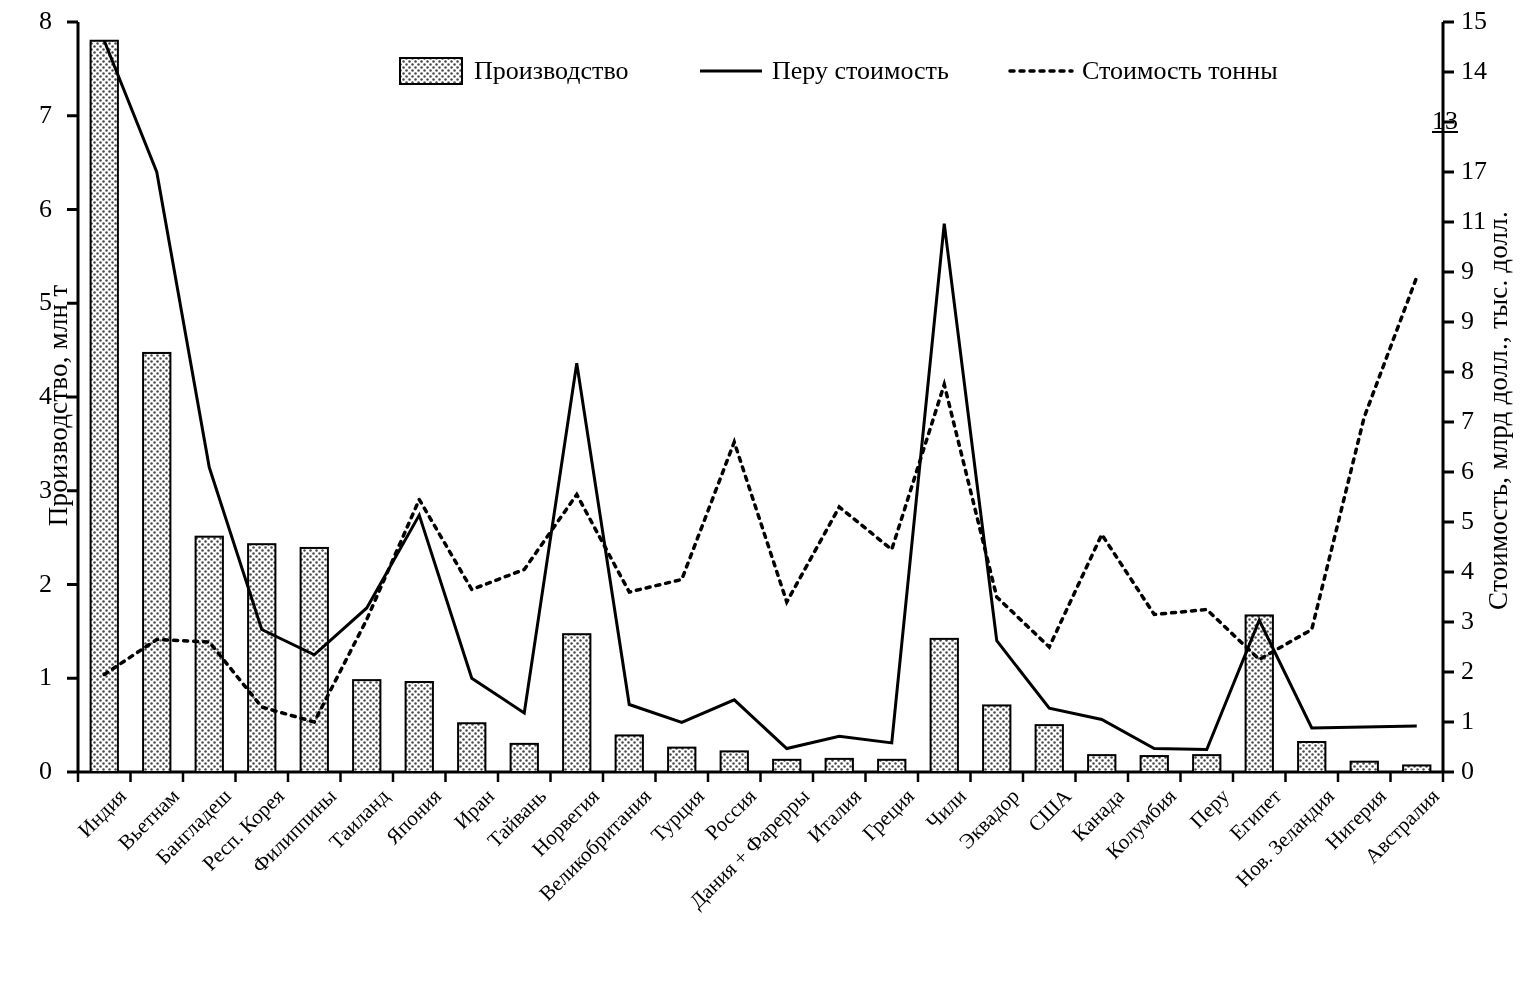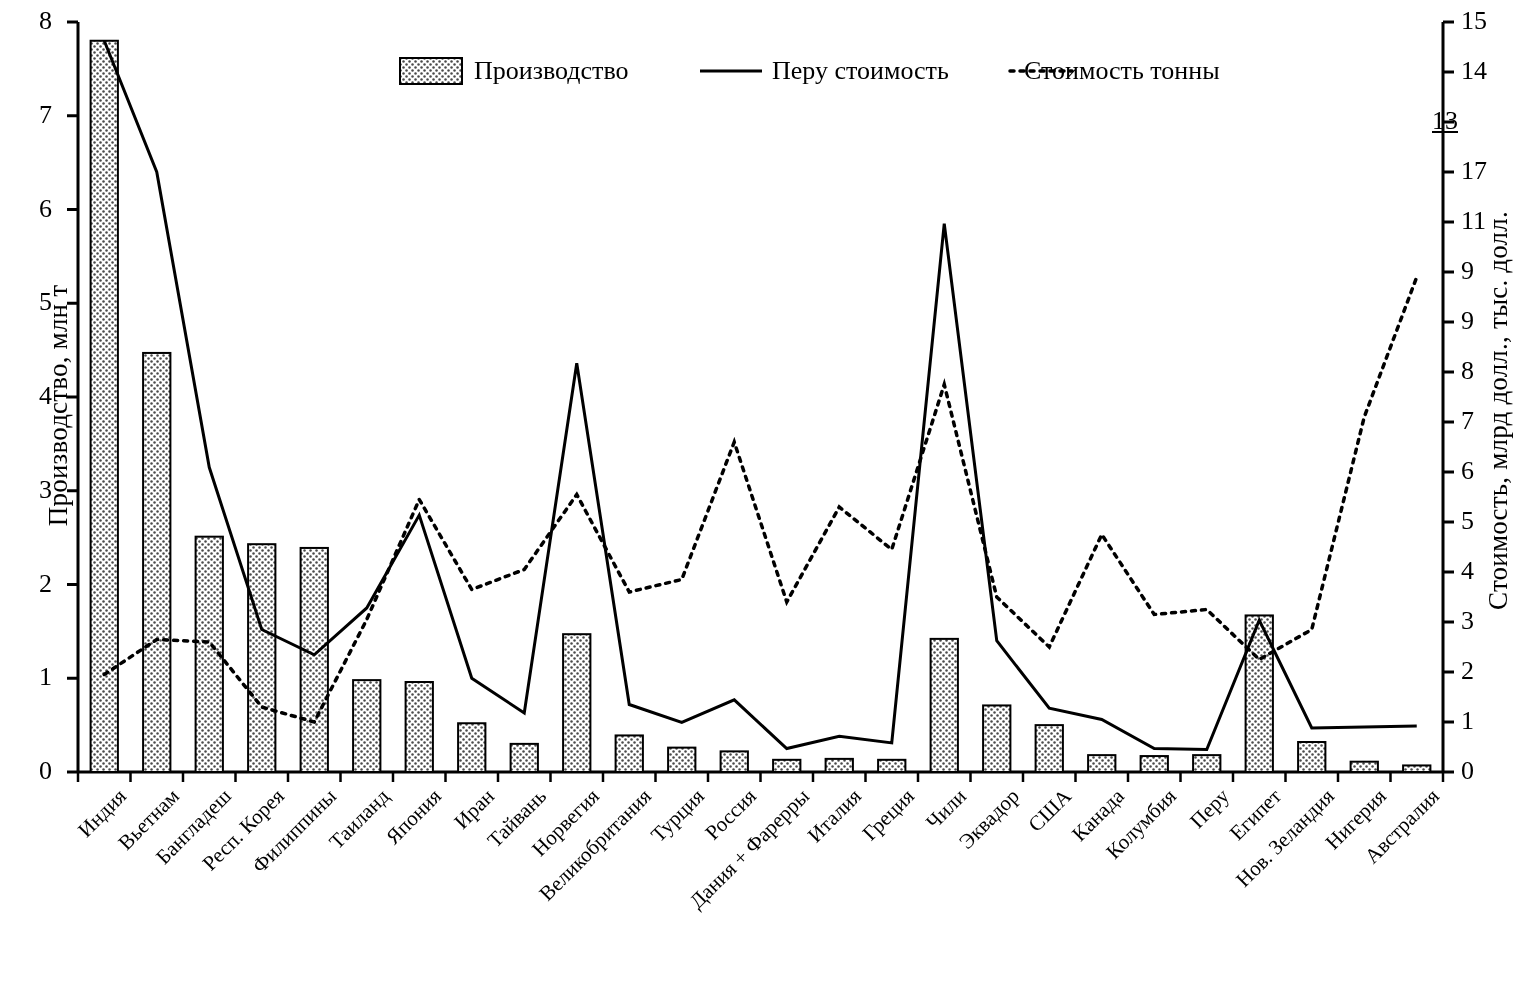--- a/index.html
+++ b/index.html
@@ -225,16 +225,16 @@
       <div class="cat-label" style="left: 1216.75px; top: 784px; right: auto; transform-origin: right top; width: 260px; margin-left: -260px;">Перу</div>
       <div class="cat-label" style="left: 1269.25px; top: 784px; right: auto; transform-origin: right top; width: 260px; margin-left: -260px;">Египет</div>
       <div class="cat-label" style="left: 1321.75px; top: 784px; right: auto; transform-origin: right top; width: 260px; margin-left: -260px;">Нов. Зеландия</div>
       <div class="cat-label" style="left: 1374.25px; top: 784px; right: auto; transform-origin: right top; width: 260px; margin-left: -260px;">Нигерия</div>
       <div class="cat-label" style="left: 1426.75px; top: 784px; right: auto; transform-origin: right top; width: 260px; margin-left: -260px;">Австралия</div>
     </div>
 
   <div id="legend">
     <div class="legend-text" id="legend-0" style="left: 474px; top: 56px;">Производство</div>
     <div class="legend-text" id="legend-1" style="left: 772px; top: 56px;">Перу стоимость</div>
-    <div class="legend-text" id="legend-2" style="left: 1024px; top: 56px;">Стоимость тонны</div>
+    <div class="legend-text" id="legend-2" style="left: 1082px; top: 56px;">Стоимость тонны</div>
   </div>
 
 </div>
 
 </body></html>

